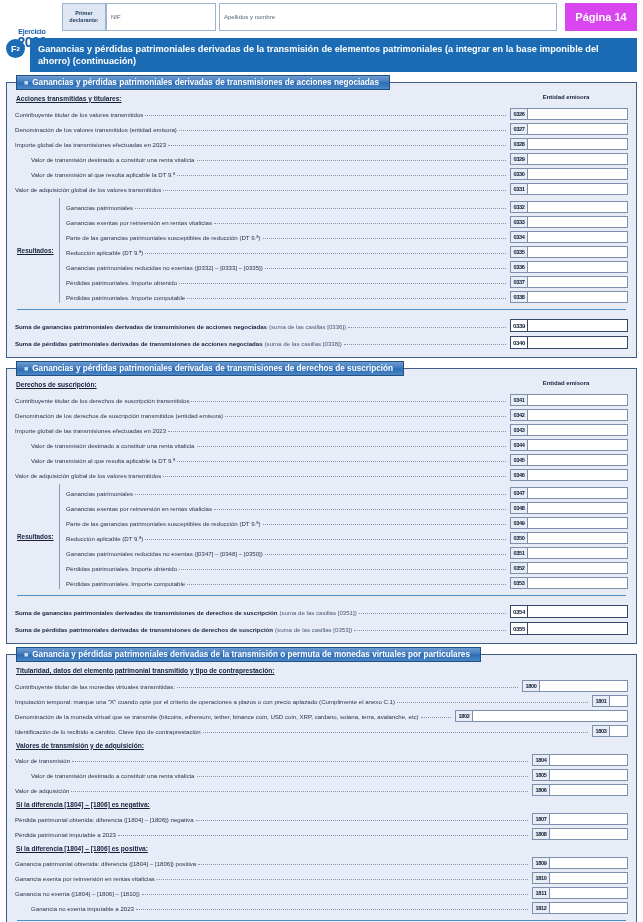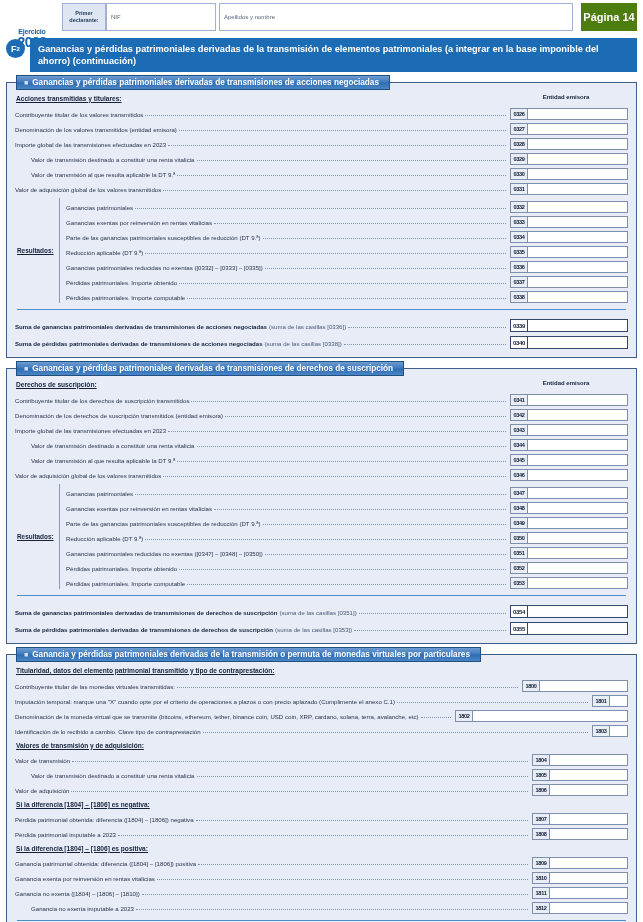--- a/index.html
+++ b/index.html
@@ -30,21 +30,21 @@
     line-height: 1.25; text-align: center;
   }
   .fld {
     border: 1px solid #9fb2d4; background: #ffffff;
     font-size: 6px; color: #56657d; padding: 2px 4px;
     display: flex; align-items: center;
   }
   .fld.nif { width: 110px; }
   .fld.nombre { flex: 1; margin-left: 3px; }
   .pagina {
-    width: 56px; background: #4d7c0f; color: #fff;
+    width: 72px; background: #d946ef; color: #fff;
     font-size: 11px; font-weight: bold;
     display: flex; align-items: center; justify-content: center;
     margin-left: 4px;
   }
 
   
   .banner-row { display: flex; align-items: flex-start; margin-top: 7px; gap: 5px; }
   .f-badge {
     width: 19px; height: 19px; border-radius: 50%;
     background: #1b6cb5; color: #fff; flex: 0 0 19px;

